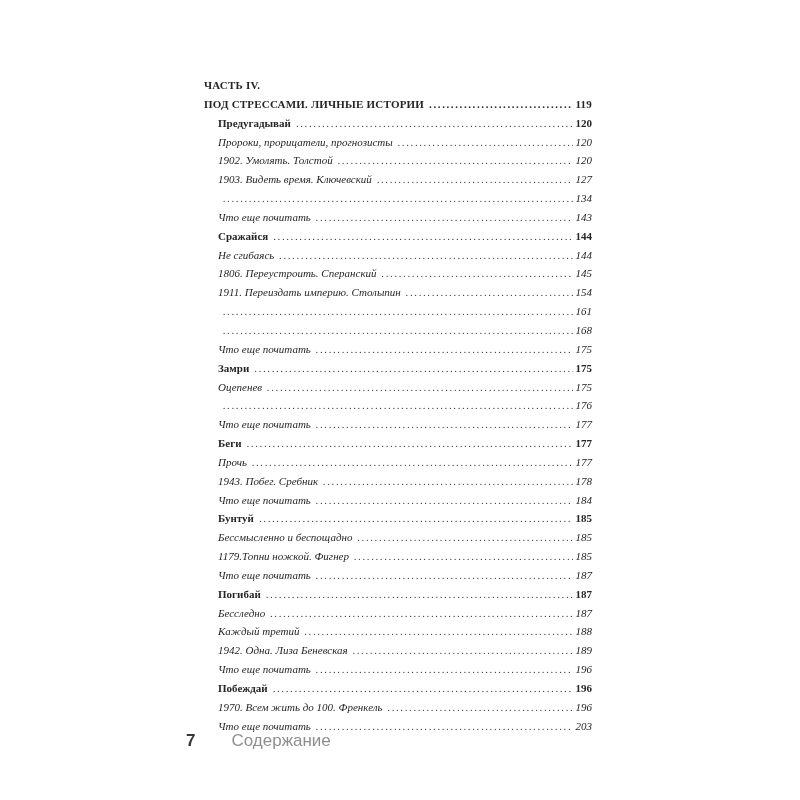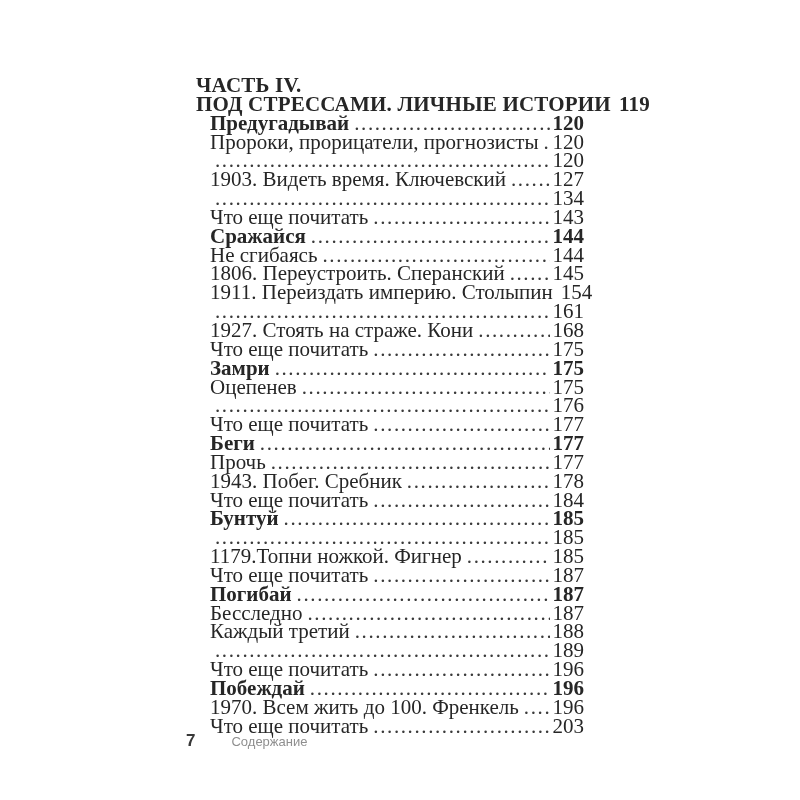--- a/index.html
+++ b/index.html
@@ -14,25 +14,25 @@
     overflow: hidden;
     font-family: "Liberation Serif", serif;
   }
   .book-page {
     position: absolute;
     inset: 0;
     background: #ffffff;
   }
   .toc {
     position: absolute;
-    left: 196px;
+    left: 204px;
     top: 76px;
     width: 388px;
     color: #262626;
-    font-size: 21px;
+    font-size: 11px;
   }
   .toc-row {
     display: flex;
     align-items: baseline;
     line-height: 18.85px;
     height: 18.85px;
     white-space: nowrap;
     box-sizing: border-box;
     width: 100%;
   }
@@ -40,20 +40,21 @@
     font-weight: bold;
     letter-spacing: 0.2px;
   }
   .toc-row.chapter {
     font-weight: bold;
     padding-left: 14px;
     justify-content: space-between;
   }
   .toc-row.item {
     padding-left: 14px;
+    font-style: italic;
   }
   .toc-label {
     white-space: nowrap;
     flex: 0 0 auto;
   }
   .leader {
     flex: 1 1 auto;
     overflow: hidden;
     white-space: nowrap;
     letter-spacing: 1.6px;
@@ -74,21 +75,21 @@
     align-items: baseline;
     gap: 36px;
     font-family: "Liberation Sans", sans-serif;
   }
   .folio {
     font-size: 17px;
     font-weight: bold;
     color: #383838;
   }
   .footer-label {
-    font-size: 13px;
+    font-size: 17px;
     color: #8f8f8f;
   }
 </style>
 </head>
 <body>
 
 <div class="book-page">
 
   <div class="toc">
       <div class="toc-row part">
@@ -104,20 +105,21 @@
       <span class="toc-label">Предугадывай</span>
       <span class="leader">......................................................................................................................................................</span>
       <span class="page-num">120</span>
     </div>
       <div class="toc-row item">
       <span class="toc-label">Пророки, прорицатели, прогнозисты</span>
       <span class="leader">......................................................................................................................................................</span>
       <span class="page-num">120</span>
     </div>
       <div class="toc-row item">
+      <span class="toc-label">1902. Умолять. Толстой</span>
       <span class="leader">......................................................................................................................................................</span>
       <span class="page-num">120</span>
     </div>
       <div class="toc-row item">
       <span class="toc-label">1903. Видеть время. Ключевский</span>
       <span class="leader">......................................................................................................................................................</span>
       <span class="page-num">127</span>
     </div>
       <div class="toc-row item">
       <span class="leader">......................................................................................................................................................</span>
@@ -146,21 +148,20 @@
       <div class="toc-row item">
       <span class="toc-label">1911. Переиздать империю. Столыпин</span>
       <span class="leader">......................................................................................................................................................</span>
       <span class="page-num">154</span>
     </div>
       <div class="toc-row item">
       <span class="leader">......................................................................................................................................................</span>
       <span class="page-num">161</span>
     </div>
       <div class="toc-row item">
-      <span class="toc-label">1927. Стоять на страже. Кони</span>
       <span class="leader">......................................................................................................................................................</span>
       <span class="page-num">168</span>
     </div>
       <div class="toc-row item">
       <span class="toc-label">Что еще почитать</span>
       <span class="leader">......................................................................................................................................................</span>
       <span class="page-num">175</span>
     </div>
       <div class="toc-row chapter">
       <span class="toc-label">Замри</span>
@@ -200,20 +201,21 @@
       <span class="toc-label">Что еще почитать</span>
       <span class="leader">......................................................................................................................................................</span>
       <span class="page-num">184</span>
     </div>
       <div class="toc-row chapter">
       <span class="toc-label">Бунтуй</span>
       <span class="leader">......................................................................................................................................................</span>
       <span class="page-num">185</span>
     </div>
       <div class="toc-row item">
+      <span class="toc-label">Бессмысленно и беспощадно</span>
       <span class="leader">......................................................................................................................................................</span>
       <span class="page-num">185</span>
     </div>
       <div class="toc-row item">
       <span class="toc-label">1179.Топни ножкой. Фигнер</span>
       <span class="leader">......................................................................................................................................................</span>
       <span class="page-num">185</span>
     </div>
       <div class="toc-row item">
       <span class="toc-label">Что еще почитать</span>
@@ -229,20 +231,21 @@
       <span class="toc-label">Бесследно</span>
       <span class="leader">......................................................................................................................................................</span>
       <span class="page-num">187</span>
     </div>
       <div class="toc-row item">
       <span class="toc-label">Каждый третий</span>
       <span class="leader">......................................................................................................................................................</span>
       <span class="page-num">188</span>
     </div>
       <div class="toc-row item">
+      <span class="toc-label">1942. Одна. Лиза Беневская</span>
       <span class="leader">......................................................................................................................................................</span>
       <span class="page-num">189</span>
     </div>
       <div class="toc-row item">
       <span class="toc-label">Что еще почитать</span>
       <span class="leader">......................................................................................................................................................</span>
       <span class="page-num">196</span>
     </div>
       <div class="toc-row chapter">
       <span class="toc-label">Побеждай</span>

